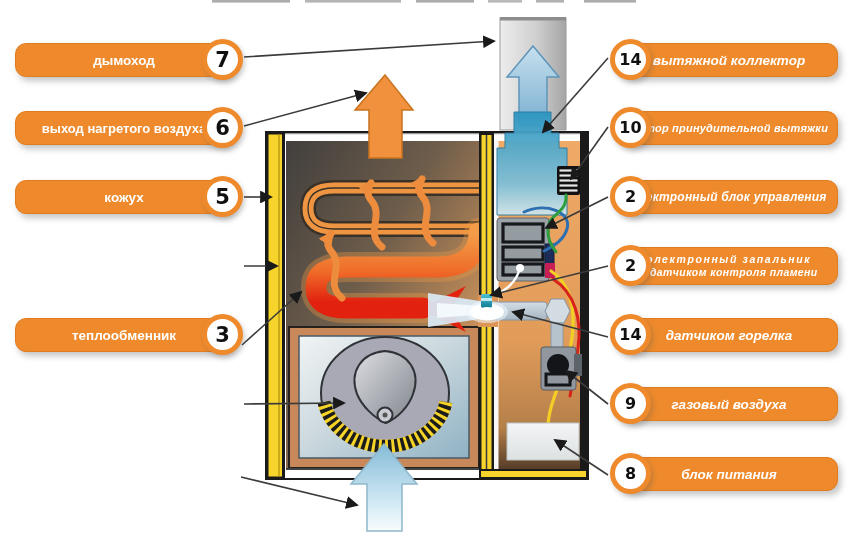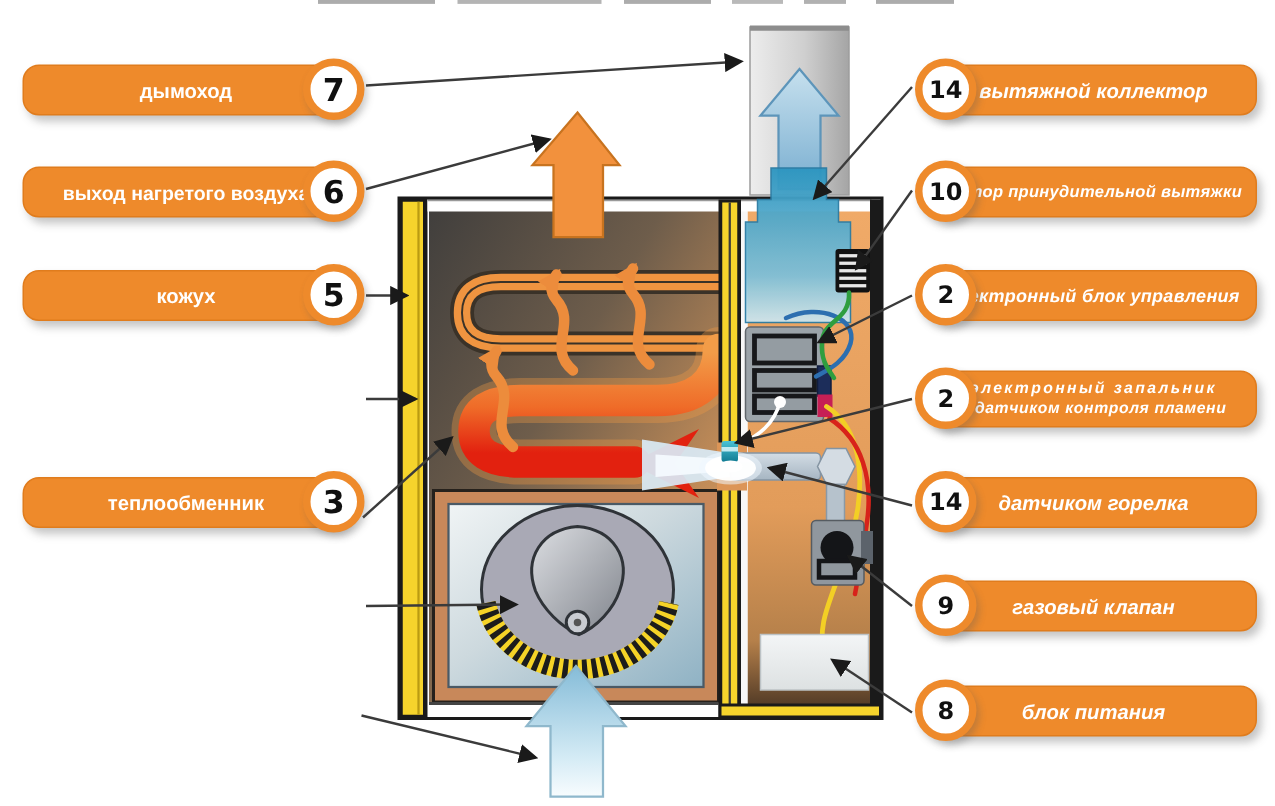--- a/index.html
+++ b/index.html
@@ -309,21 +309,21 @@
   <div class="num">2</div>
 </div>
 <div class="label label-right" style="top:318px">
   <div class="pill">
         <span>датчиком горелка</span>
       </div>
   <div class="num">14</div>
 </div>
 <div class="label label-right" style="top:387px">
   <div class="pill">
-        <span>газовый клапан</span>
+        <span>газовый воздуха</span>
       </div>
   <div class="num">9</div>
 </div>
 <div class="label label-right" style="top:457px">
   <div class="pill">
         <span>блок питания</span>
       </div>
   <div class="num">8</div>
 </div>
 

